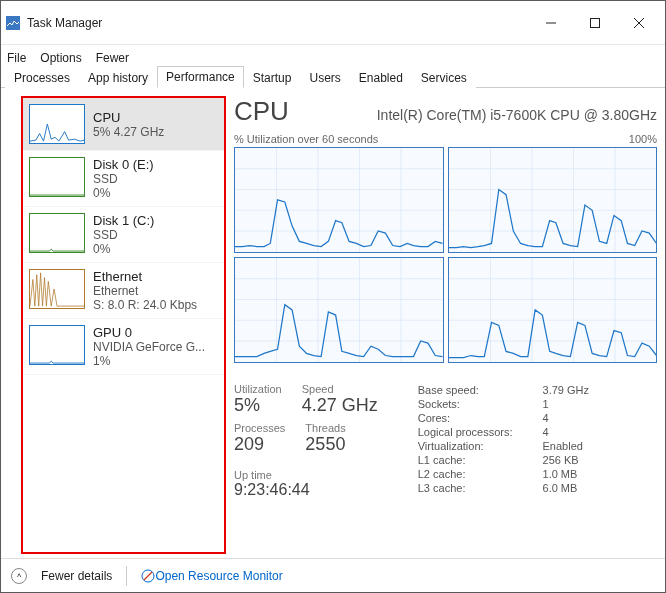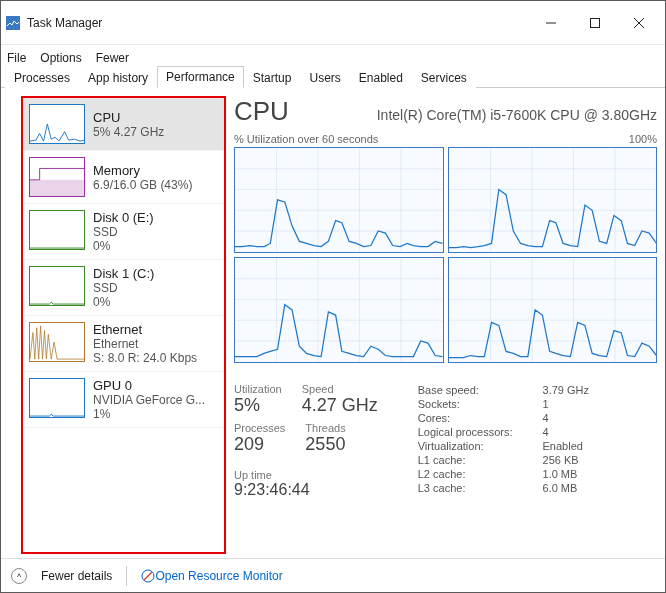--- a/index.html
+++ b/index.html
@@ -101,32 +101,20 @@
         <svg viewBox="0 0 56 40" preserveAspectRatio="none">
             <polyline points="0,38 6,37 10,30 14,38 18,20 22,36 26,34 30,38 36,28 40,37 46,36 52,38 56,37" fill="none" stroke="#1f77c9" stroke-width="1"></polyline>
           </svg>
       </div>
       <div class="side-info">
         <span class="lbl">CPU</span>
         <span class="sub">5% 4.27 GHz</span>
       </div>
     </div>
 
-    <div class="side-item">
-      <div class="thumb" style="border-color:#9b2fa0">
-        <svg viewBox="0 0 56 40" preserveAspectRatio="none">
-            <rect x="0" y="23" width="56" height="17" fill="#e9d4ea"></rect>
-            <polyline points="0,23 10,23 10,11 56,11" fill="none" stroke="#9b2fa0" stroke-width="1"></polyline>
-          </svg>
-      </div>
-      <div class="side-info">
-        <span class="lbl">Memory</span>
-        <span class="sub">6.9/16.0 GB (43%)</span>
-      </div>
-    </div>
 
     <div class="side-item">
       <div class="thumb" style="border-color:#3a8a2a">
         <svg viewBox="0 0 56 40" preserveAspectRatio="none">
             <line x1="0" y1="39" x2="56" y2="39" stroke="#3a8a2a" stroke-width="1"></line>
           </svg>
       </div>
       <div class="side-info">
         <span class="lbl">Disk 0 (E:)</span>
         <span class="sub">SSD</span>

